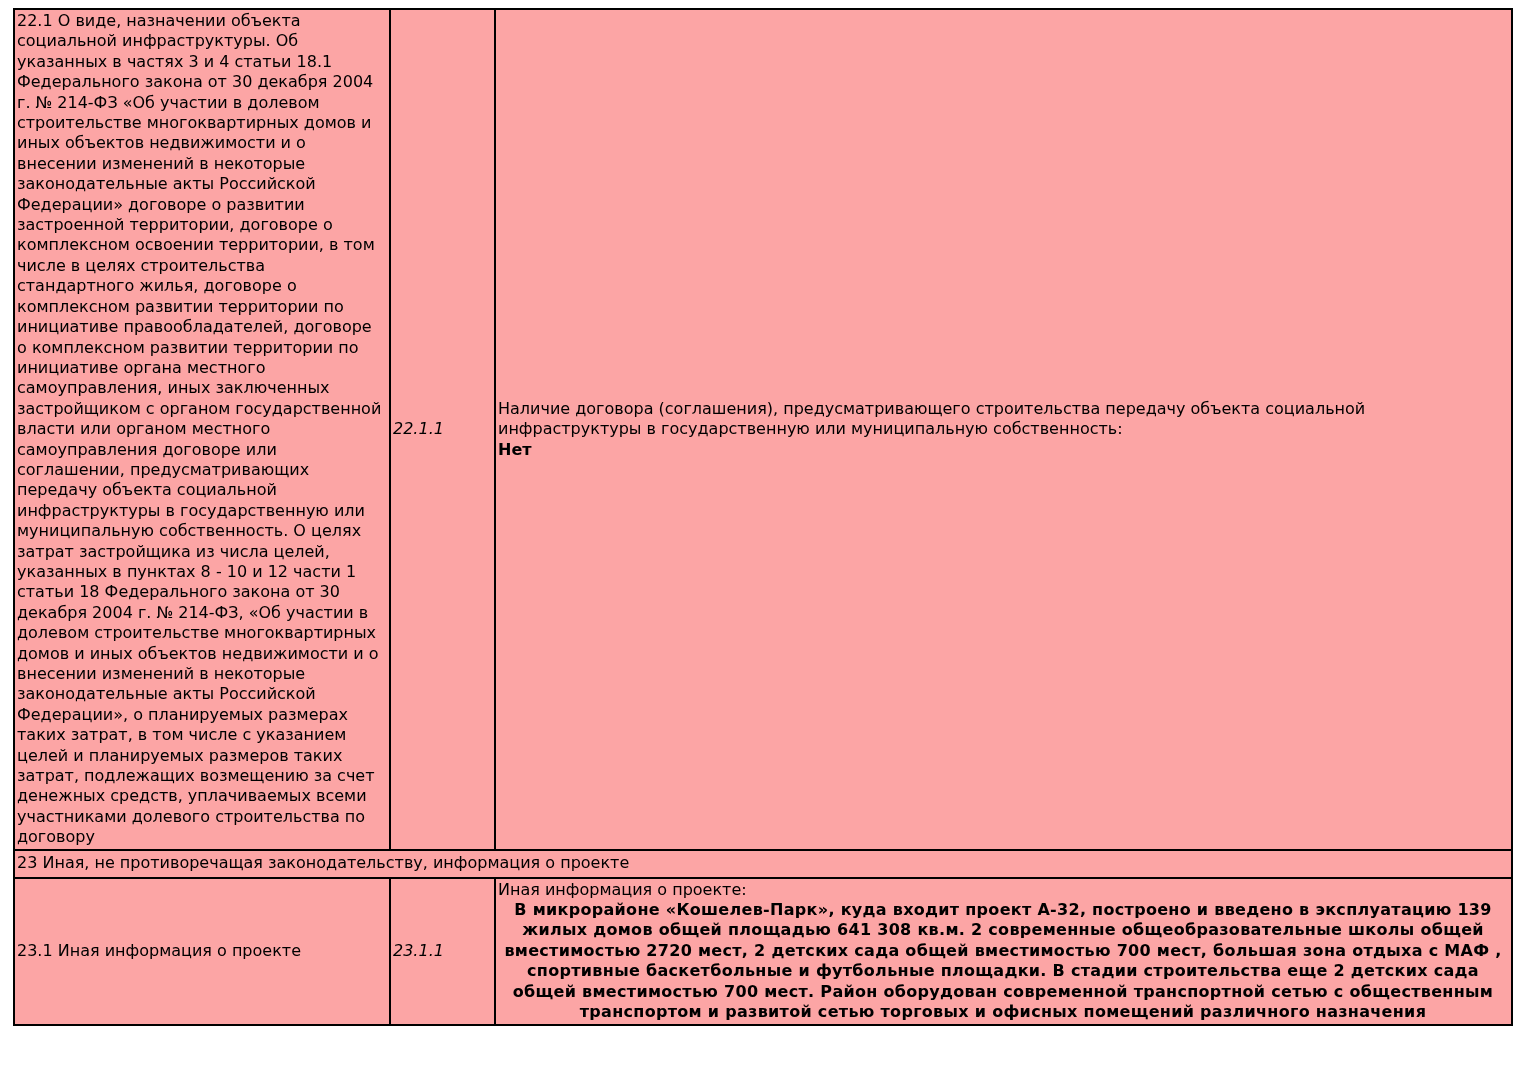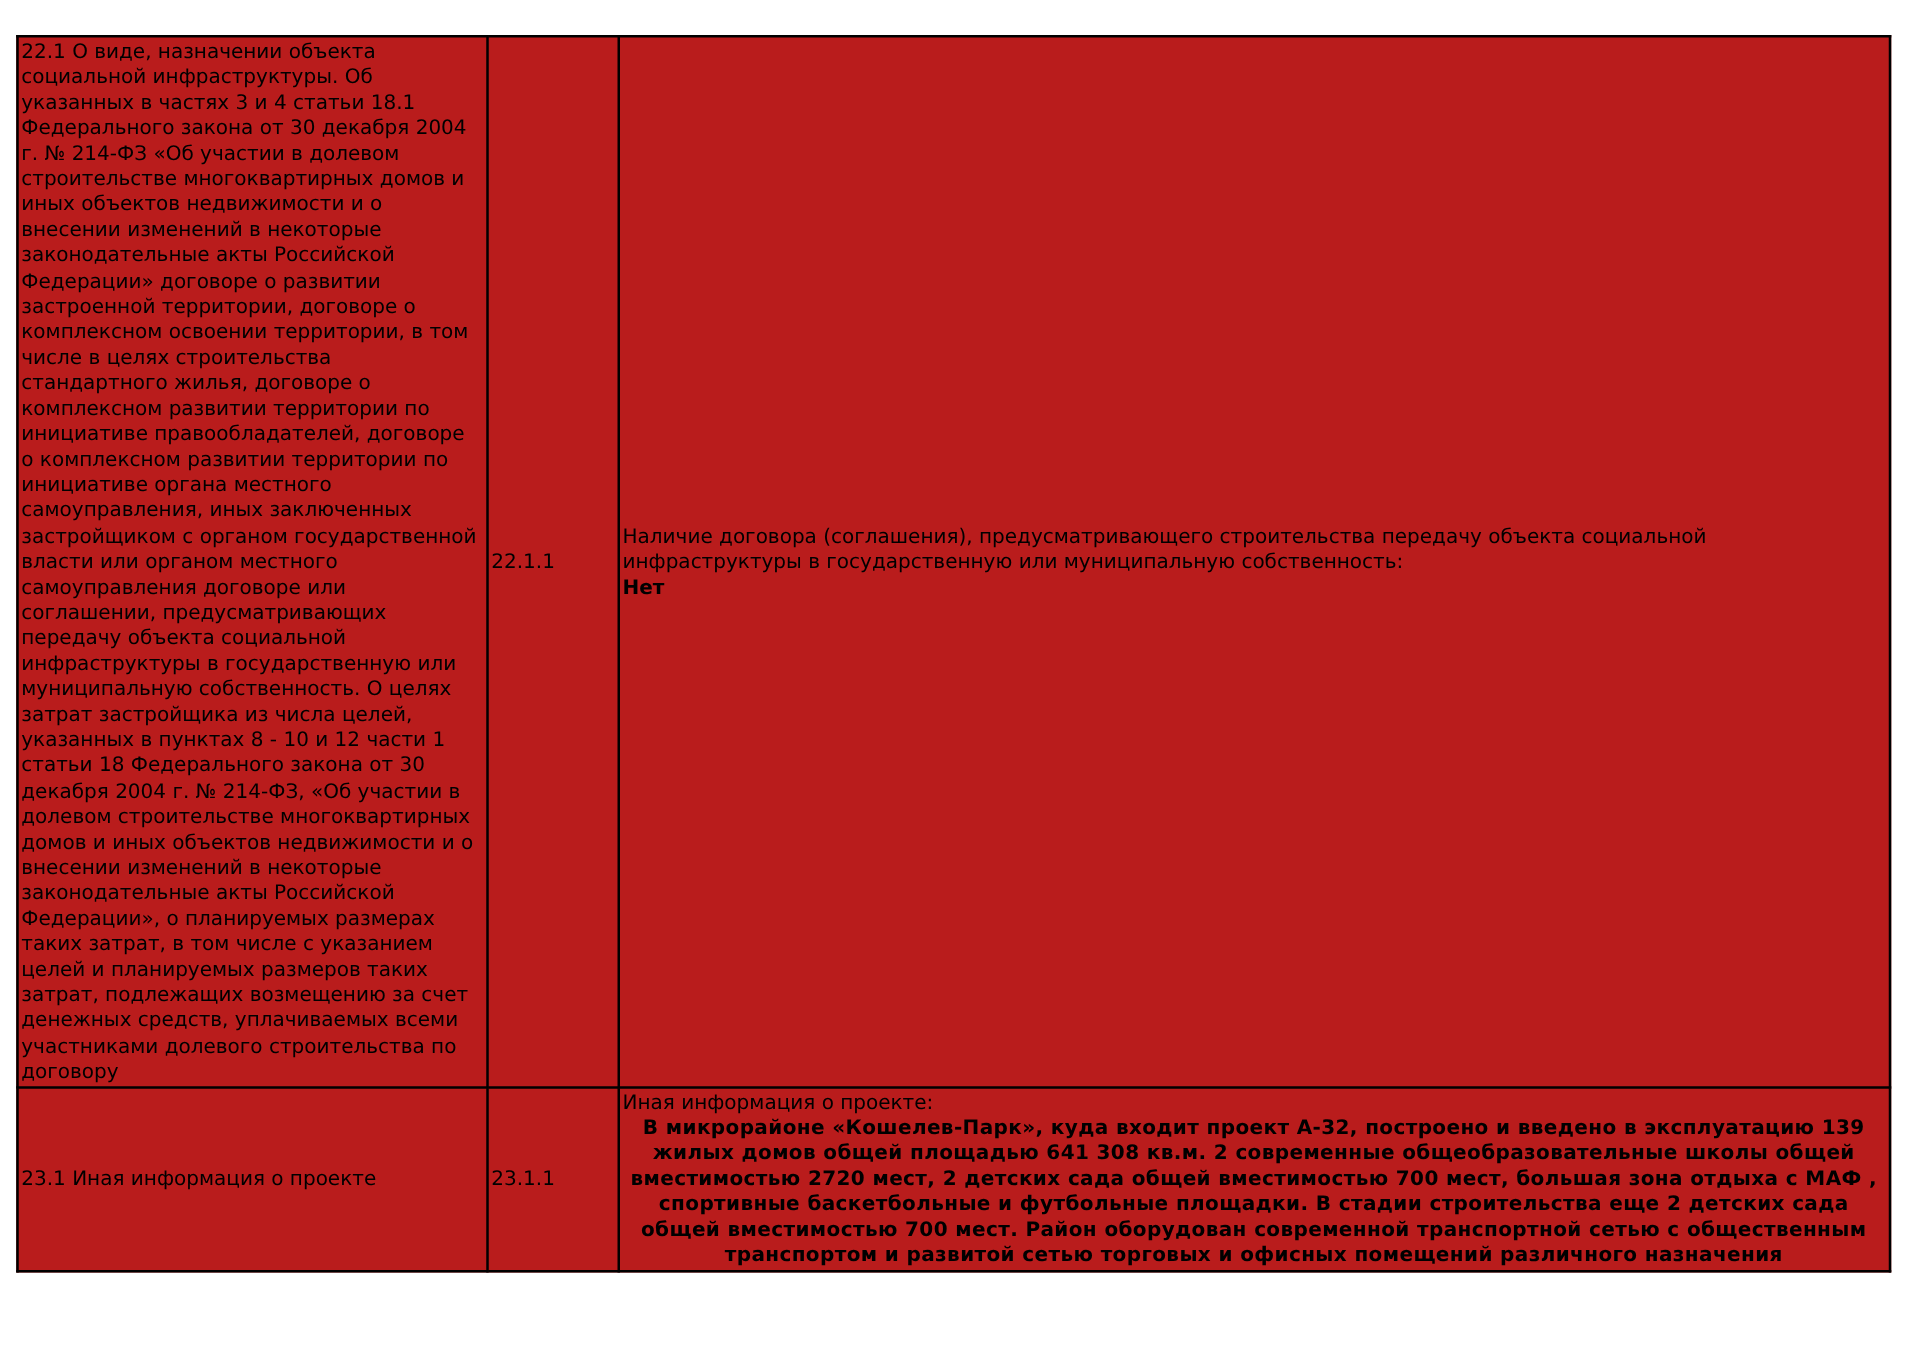--- a/index.html
+++ b/index.html
@@ -18,34 +18,33 @@
     overflow: hidden;
     background: #ffffff;
   }
   table.doc-table {
     position: absolute;
     left: 13px;
     top: 8px;
     width: 1498px;
     border-collapse: collapse;
     table-layout: fixed;
-    background: #b91c1c;
-    margin-top: 20px;
+    background: #fca5a5;
   }
   table.doc-table td {
     border: 2px solid #000000;
     font-size: 16px;
     line-height: 20.4px;
     padding: 1px 3px 1px 2px;
     overflow: hidden;
     word-wrap: break-word;
   }
   td.topic-cell      { vertical-align: top;    }
   td.topic-cell.mid  { vertical-align: middle; border-radius: 20px; }
-  td.code-cell       { vertical-align: middle; }
+  td.code-cell       { vertical-align: middle; font-style: italic; }
   td.value-cell      { vertical-align: middle; }
   td.value-cell.top  { vertical-align: top;    }
   td.section-cell {
     height: 24px;
     vertical-align: middle;
     padding-left: 4px;
   }
   .answer-bold {
     font-weight: bold;
   }
@@ -73,20 +72,25 @@
         </td>
         <td class="code-cell">
           <span>22.1.1</span>
         </td>
         <td class="value-cell">
           <span class="value-block">Наличие договора (соглашения), предусматривающего строительства передачу объекта социальной инфраструктуры в государственную или муниципальную собственность:</span>
           <span class="value-block answer-bold">Нет</span>
         </td>
       </tr>
 
+      <tr>
+        <td class="section-cell" colspan="3">
+          <span>23 Иная, не противоречащая законодательству, информация о проекте</span>
+        </td>
+      </tr>
 
       <tr>
         <td class="topic-cell mid" style="height:139px;">
           <span>23.1 Иная информация о проекте</span>
         </td>
         <td class="code-cell">
           <span>23.1.1</span>
         </td>
         <td class="value-cell top">
           <span class="value-block">Иная информация о проекте:</span>

